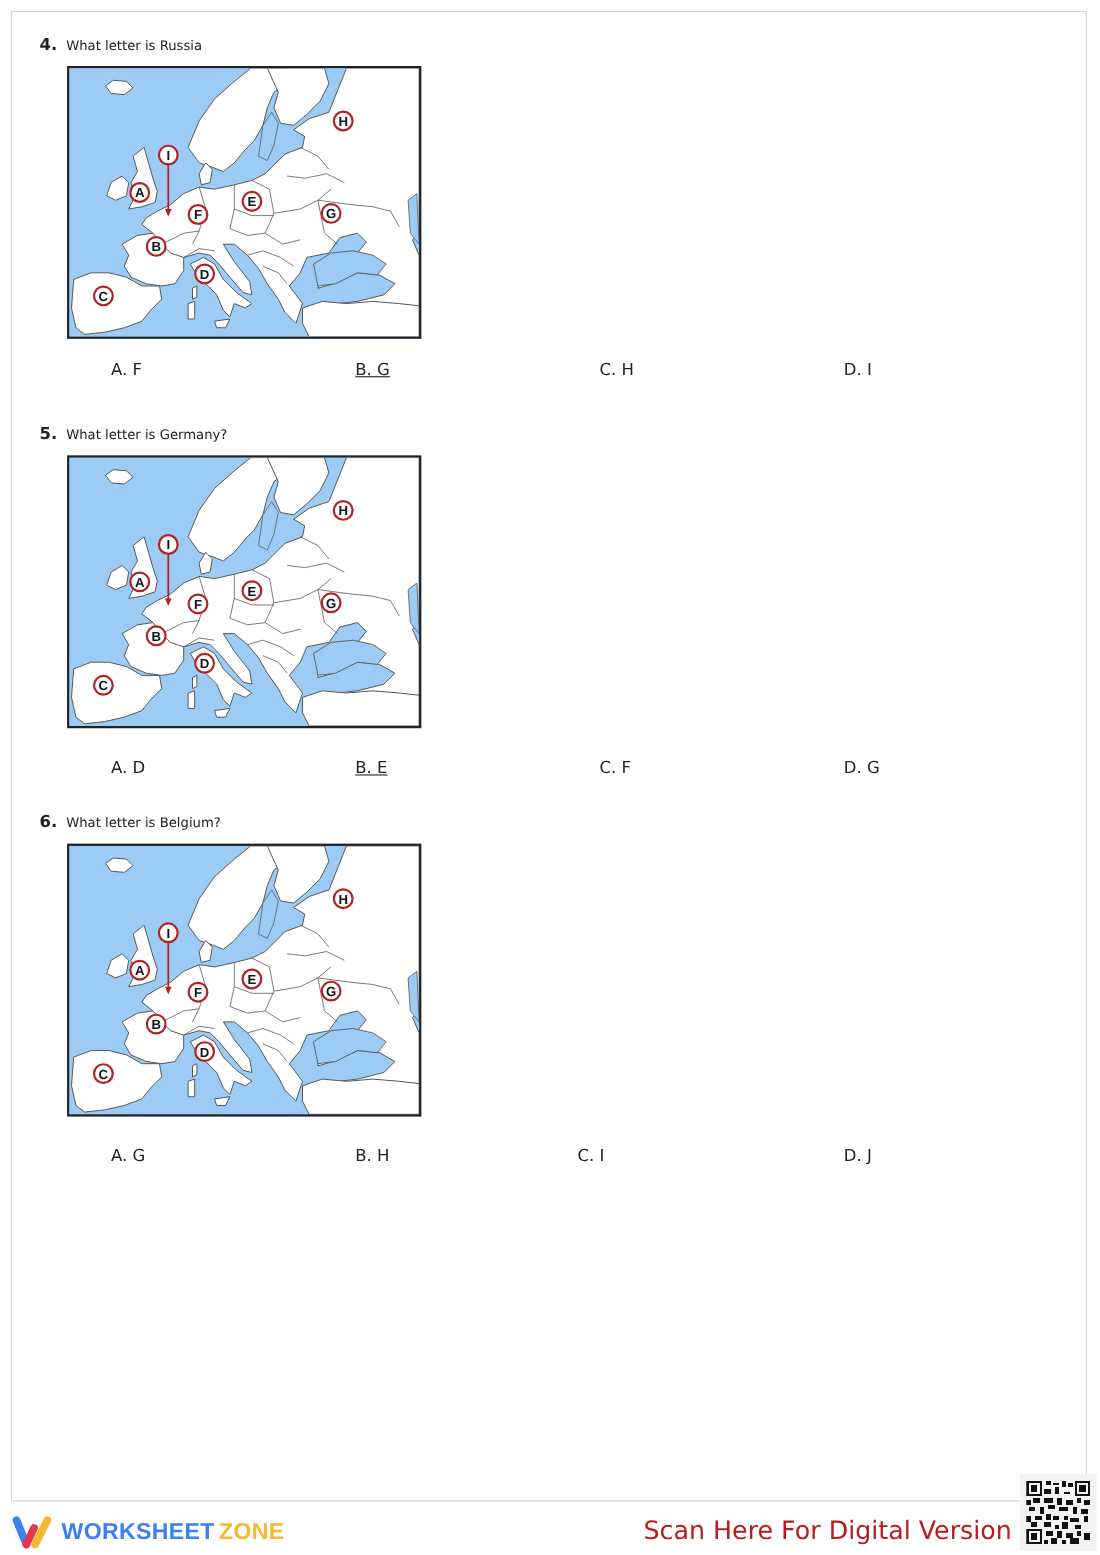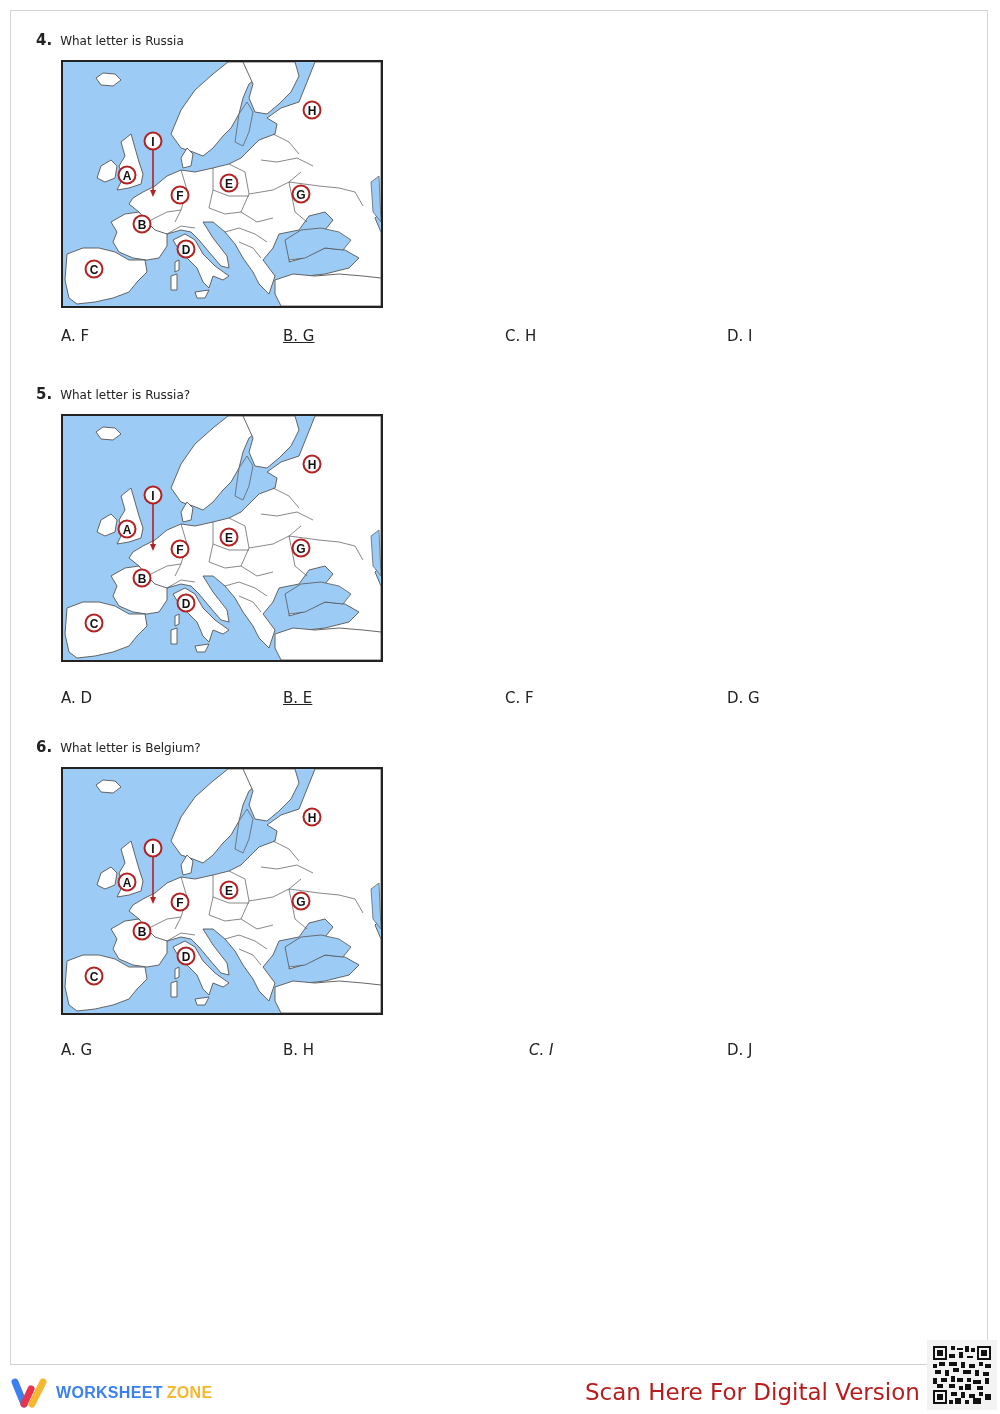--- a/index.html
+++ b/index.html
@@ -5,23 +5,23 @@
   html, body { margin:0; padding:0; background:#ffffff; }
   body { width:1000px; height:1414px; position:relative; overflow:hidden; font-family:"DejaVu Sans", sans-serif; color:#222; }
   .page-frame { position:absolute; left:10px; top:10px; width:978px; height:1355px; border:1px solid #d4d4d4; border-bottom:1px solid #cfcfcf; box-sizing:border-box; }
   .question { position:absolute; left:36px; width:900px; }
   .q-head { position:absolute; left:0; top:0; font-size:16px; white-space:nowrap; }
   .q-num { font-weight:bold; font-size:15px; margin-right:8px; color:#222; }
   .q-text { font-size:12px; color:#222; }
   .map { position:absolute; left:25px; top:30px; width:322px; height:248px; border:2px solid #222; box-sizing:border-box; background:#9ccbf5; overflow:hidden; }
   .map svg { position:absolute; left:0; top:0; width:318px; height:244px; }
   .choices { position:absolute; left:25px; top:297px; width:800px; height:22px; }
-  .choice { position:absolute; top:0; font-size:15px; color:#222; white-space:nowrap; }
+  .choice { position:absolute; top:0; font-size:15px; color:#222; white-space:nowrap;margin-left:40px; }
   .footer-logo { position:absolute; left:10px; top:1376px; height:34px; display:flex; align-items:center; }
-  .logo-text { font-family:"Liberation Sans", sans-serif; font-weight:bold; font-size:16px; letter-spacing:0.3px; margin-left:6px; }
+  .logo-text { font-family:"Liberation Sans", sans-serif; font-weight:bold; font-size:21px; letter-spacing:0.3px; margin-left:6px; }
   .logo-ws { color:#3b7ff0; }
   .logo-zone { color:#f6b731; margin-left:4px; }
   .scan-text { position:absolute; left:585px; top:1379px; font-family:"DejaVu Sans", sans-serif; font-size:23px; color:#b91c1c; white-space:nowrap; }
   .qr { position:absolute; left:927px; top:1340px; width:70px; height:70px; background:#f3f3f3; }
   .qr svg { position:absolute; left:6px; top:6px; }
 </style>
 </head>
 <body>
 
 <div class="page-frame"></div>
@@ -107,21 +107,21 @@
   <div class="choices">
     <span class="choice" style="left:0px;">A. F</span>
     <span class="choice" style="left:222px;text-decoration:underline;">B. G</span>
     <span class="choice" style="left:444px;text-align:center;">C. H</span>
     <span class="choice" style="left:666px;">D. I</span>
   </div>
 </div>
 
 <div class="question" style="top:384px;">
   <div class="q-head">
-    <span class="q-num">5.</span><span class="q-text">What letter is Russia?</span>
+    <span class="q-num">5.</span><span class="q-text">What letter is Germany?</span>
   </div>
   <div class="map" style="top:30px;">
     <svg class="map-svg" viewBox="0 0 318 244">
         <rect x="0" y="0" width="318" height="244" fill="#9ccbf5"></rect>
         <path d="M33,16 L40,11 L52,12 L58,18 L50,24 L38,23 Z" fill="#ffffff" stroke="#555555" stroke-width="0.9" stroke-linejoin="round"></path>
         <path d="M108,72 L118,48 L132,28 L150,12 L165,0 L200,0 L196,14 L186,22 L180,36 L176,52 L168,66 L160,74 L150,86 L140,94 L130,90 L118,86 Z" fill="#ffffff" stroke="#555555" stroke-width="0.9" stroke-linejoin="round"></path>
         <path d="M180,0 L232,0 L236,14 L228,30 L216,42 L204,52 L192,50 L186,36 L190,22 Z" fill="#ffffff" stroke="#555555" stroke-width="0.9" stroke-linejoin="round"></path>
         <path d="M58,80 L68,72 L72,86 L76,100 L80,112 L78,122 L66,126 L54,128 L60,116 L56,104 L62,94 Z" fill="#ffffff" stroke="#555555" stroke-width="0.9" stroke-linejoin="round"></path>
         <path d="M38,104 L48,98 L54,104 L52,116 L42,120 L34,116 Z" fill="#ffffff" stroke="#555555" stroke-width="0.9" stroke-linejoin="round"></path>
         <path d="M118,96 L124,86 L130,92 L128,104 L120,106 Z" fill="#ffffff" stroke="#555555" stroke-width="0.9" stroke-linejoin="round"></path>
@@ -272,21 +272,21 @@
         </g>
         <g>
           <circle cx="90" cy="79" r="8.5" fill="#ffffff" stroke="#b22222" stroke-width="2"></circle>
           <text x="90" y="83.5" text-anchor="middle" font-family="Liberation Sans, sans-serif" font-weight="bold" font-size="12" fill="#111">I</text>
         </g>
       </svg>
   </div>
   <div class="choices" style="top:304px;">
     <span class="choice" style="left:0px;">A. G</span>
     <span class="choice" style="left:222px;">B. H</span>
-    <span class="choice" style="left:468px;font-style:italic;">C. I</span>
+    <span class="choice" style="left:424px;">C. I</span>
     <span class="choice" style="left:666px;">D. J</span>
   </div>
 </div>
 
 <div class="footer-logo">
   <svg width="40" height="32" viewBox="0 0 40 32">
     <line x1="5" y1="5" x2="14" y2="27" stroke="#3b7ff0" stroke-width="7" stroke-linecap="round"></line>
     <line x1="14" y1="27" x2="21" y2="12" stroke="#e8344e" stroke-width="7" stroke-linecap="round"></line>
     <line x1="22" y1="27" x2="33" y2="5" stroke="#f6b731" stroke-width="7" stroke-linecap="round"></line>
   </svg>

